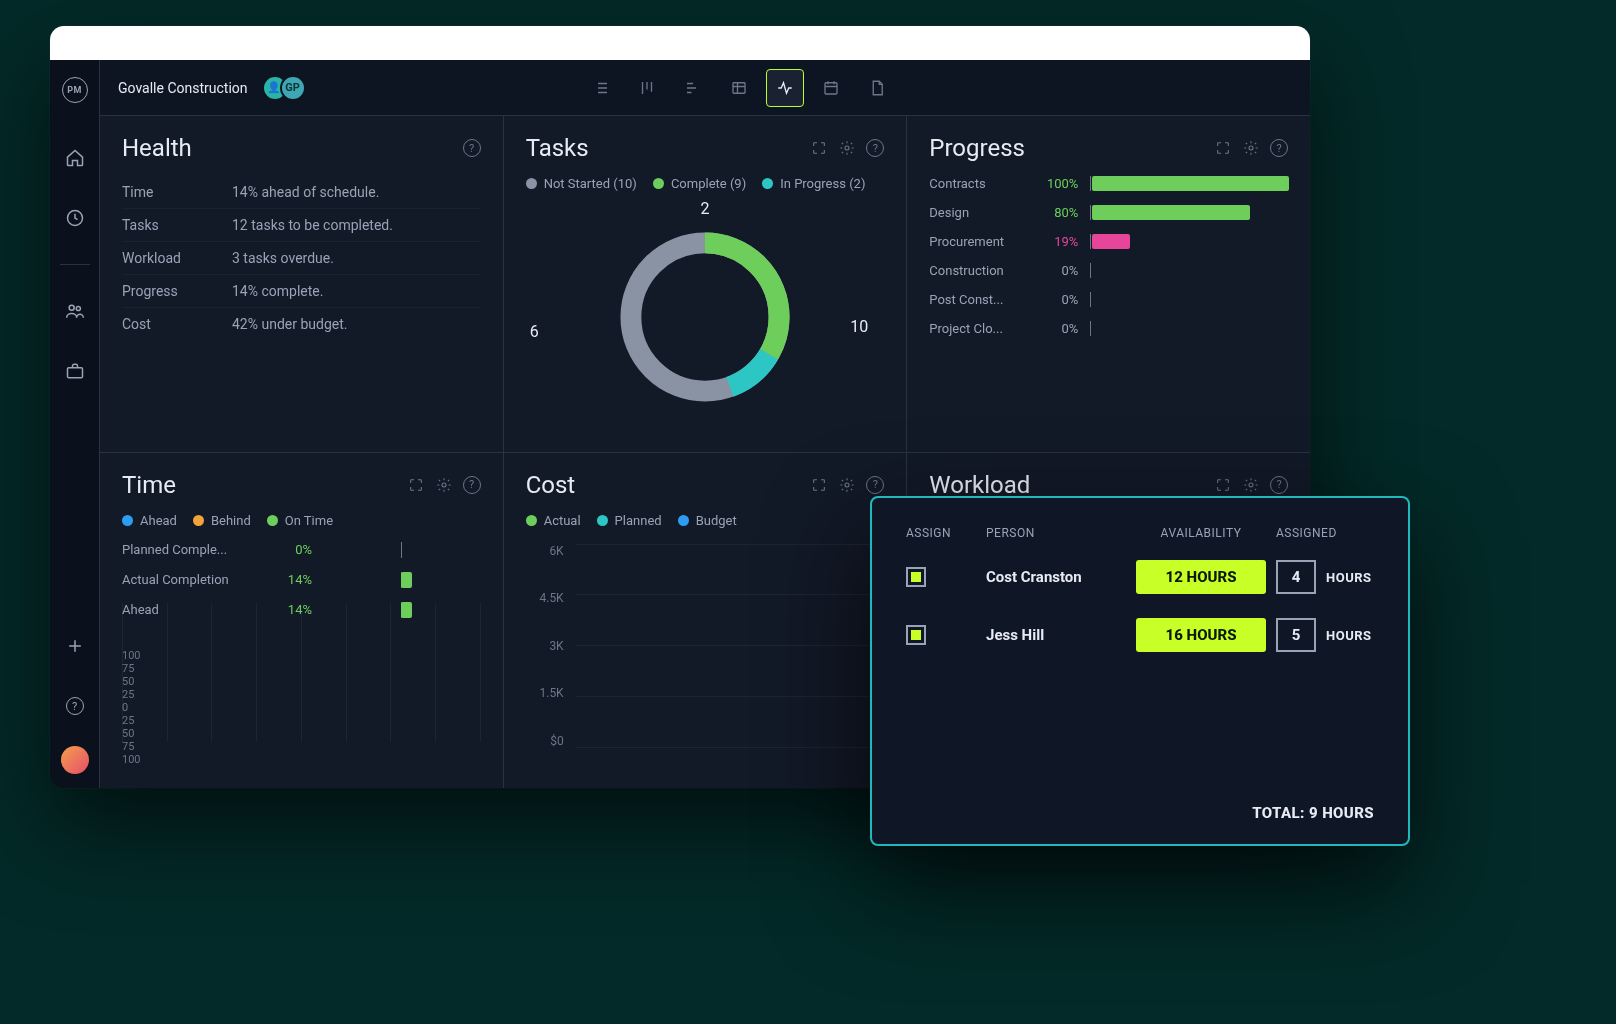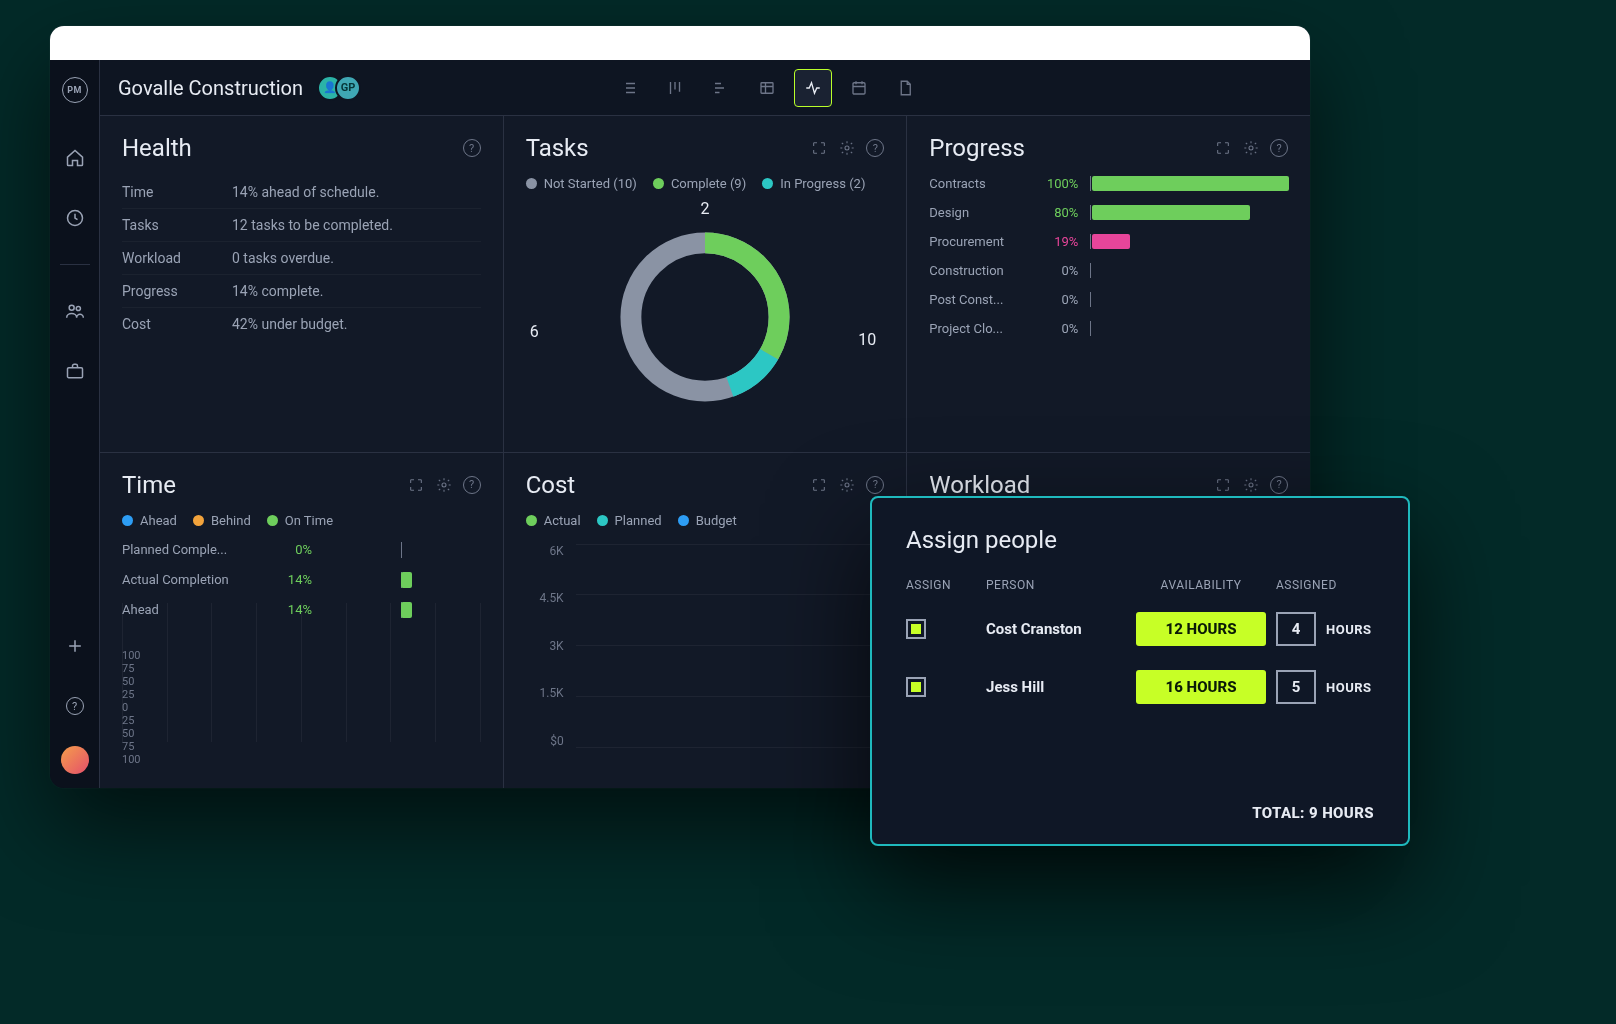--- a/index.html
+++ b/index.html
@@ -30,21 +30,21 @@
   .sidebar{width:50px;background:#0b111c;border-right:1px solid var(--border-dim);display:flex;flex-direction:column;align-items:center;padding-top:10px;gap:20px;}
   .sidebar .sb-icon{width:40px;height:40px;display:flex;align-items:center;justify-content:center;color:var(--text-dim);border-radius:6px;cursor:pointer;}
   .sidebar .sb-icon svg{width:20px;height:20px;fill:none;stroke:currentColor;stroke-width:1.8;}
   .sidebar .spacer{flex:1;}
   .sidebar .avatar{width:28px;height:28px;border-radius:50%;background:linear-gradient(135deg,#f59e4b,#e44f6b);margin-bottom:14px;}
   .logo-pm{width:40px;height:40px;display:flex;align-items:center;justify-content:center;margin-bottom:8px;}
   .logo-pm .ring{width:26px;height:26px;border:1.8px solid var(--text-dim);border-radius:50%;display:flex;align-items:center;justify-content:center;font-size:9px;font-weight:700;color:var(--text-dim);letter-spacing:.5px;}
   
   .main{flex:1;display:flex;flex-direction:column;min-width:0;}
   .topbar{height:56px;border-bottom:1px solid var(--border-dim);display:flex;align-items:center;padding:0 18px;gap:14px;}
-  .project-title{font-size:20px;font-weight:400;color:var(--text-main);}
+  .project-title{font-size:14px;font-weight:400;color:var(--text-main);}
   .user-pill{display:flex;align-items:center;gap:-6px;}
   .user-pill .u{width:26px;height:26px;border-radius:50%;border:2px solid var(--bg-app);display:flex;align-items:center;justify-content:center;font-size:11px;font-weight:700;}
   .u1{background:#2bb3a7;color:#fff;}
   .u2{background:#3fa7b4;color:#063639;margin-left:-8px;}
   .view-tabs{margin-left:auto;margin-right:auto;display:flex;align-items:center;gap:8px;}
   .view-tab{width:38px;height:38px;display:flex;align-items:center;justify-content:center;border-radius:4px;color:var(--text-faint);cursor:pointer;}
   .view-tab.active{border:1.5px solid var(--lime-border);background:#1a2232;color:var(--text-main);}
   .view-tab svg{width:18px;height:18px;fill:none;stroke:currentColor;stroke-width:1.8;}
   
   .dash{flex:1;display:grid;grid-template-columns:repeat(3,1fr);grid-template-rows:1fr 1fr;gap:1px;background:var(--border-dim);overflow:hidden;}
@@ -230,21 +230,21 @@
                 <div class="kv">
                   <div class="k">Time</div>
                   <div class="v">14% ahead of schedule.</div>
                 </div>
                 <div class="kv">
                   <div class="k">Tasks</div>
                   <div class="v">12 tasks to be completed.</div>
                 </div>
                 <div class="kv">
                   <div class="k">Workload</div>
-                  <div class="v">0 tasks overdue.</div>
+                  <div class="v">3 tasks overdue.</div>
                 </div>
                 <div class="kv">
                   <div class="k">Progress</div>
                   <div class="v">14% complete.</div>
                 </div>
                 <div class="kv">
                   <div class="k">Cost</div>
                   <div class="v">42% under budget.</div>
                 </div>
               </div>
@@ -290,21 +290,21 @@
 
                   <circle r="78" fill="none" stroke="#8a93a4" stroke-width="22"></circle>
 
                   <circle r="78" fill="none" stroke="#6ece5c" stroke-width="22" stroke-dasharray="163.4 490" stroke-dashoffset="0"></circle>
 
                   <circle r="78" fill="none" stroke="#2cc7c4" stroke-width="22" stroke-dasharray="54.5 490" stroke-dashoffset="-163.4"></circle>
                 </g>
               </svg>
               <div class="donut-label" style="top:-2px;left:50%;transform:translateX(-50%);">2</div>
               <div class="donut-label" style="left:4px;top:52%;">6</div>
-              <div class="donut-label" style="right:8px;top:50%;margin-top:13px;">10</div>
+              <div class="donut-label" style="right:16px;top:50%;">10</div>
             </div>
           </div>
 
           <div class="panel">
             <div class="panel-head">
               <div class="panel-title">Progress</div>
               <div class="panel-actions">
                 <div class="pa">
                     <svg viewBox="0 0 24 24">
                       <path d="M4 4h5M4 4v5M20 4h-5M20 4v5M4 20h5M4 20v-5M20 20h-5M20 20v-5"></path>
@@ -546,21 +546,20 @@
                 <div>George</div>
               </div>
           </div>
 
         </div>
       </div>
     </div>
   </div>
 
   <div class="assign-popup">
-    <div class="assign-title">Assign people</div>
     <div class="assign-head">
       <div class="col-assign">ASSIGN</div>
       <div class="col-person">PERSON</div>
       <div class="col-avail">AVAILABILITY</div>
       <div class="col-asg">ASSIGNED</div>
     </div>
     <div id="assign-rows">
         <div class="assign-row">
           <div class="col-assign">
             <div class="chk">

